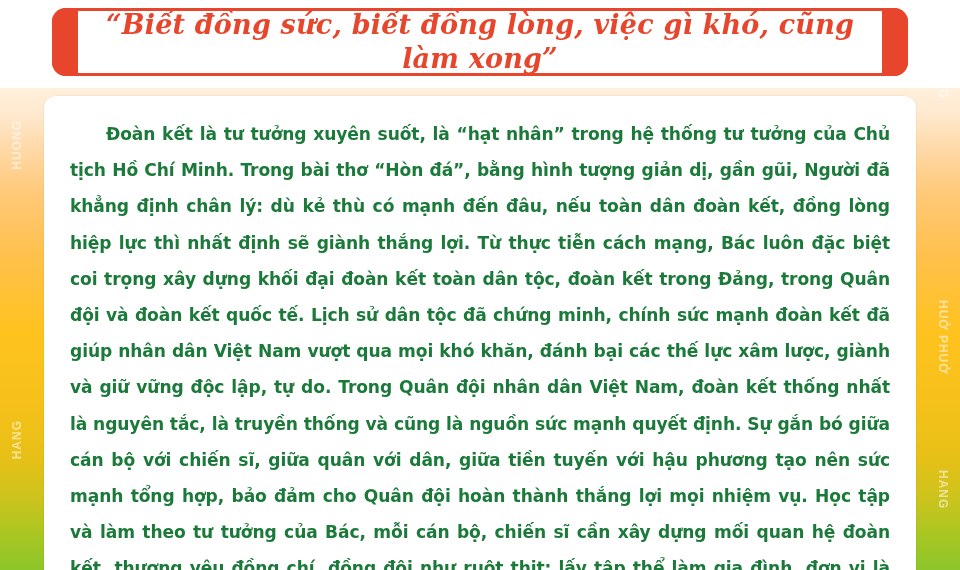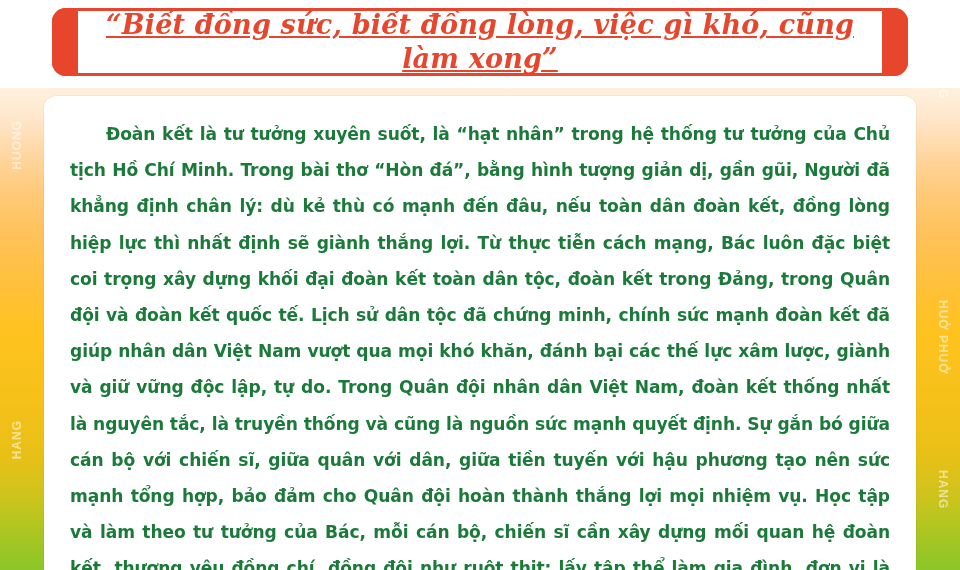--- a/index.html
+++ b/index.html
@@ -101,21 +101,20 @@
     text-align: center;
     color: #e8462c;
     font-family: "DejaVu Serif", serif;
     font-style: italic;
     font-weight: bold;
     font-size: 27px;
     line-height: 34px;
     letter-spacing: 0.2px;
     box-sizing: border-box;
     padding: 16px 6px;
-    text-decoration: underline;
   }
 
   
   .body-card {
     position: absolute;
     left: 44px;
     top: 96px;
     width: 872px;
     height: 474px;
     background: #ffffff;

